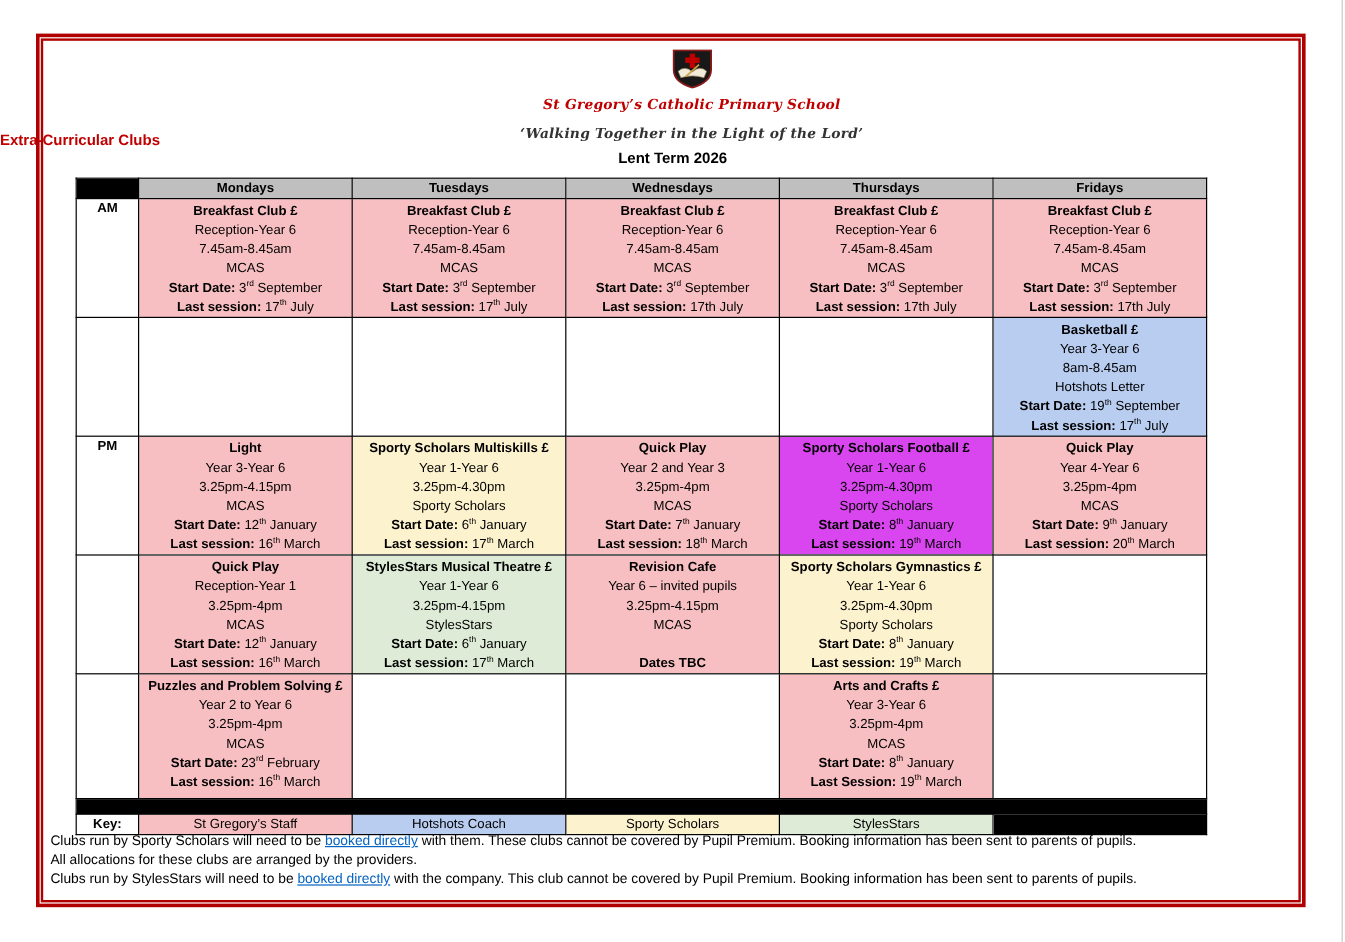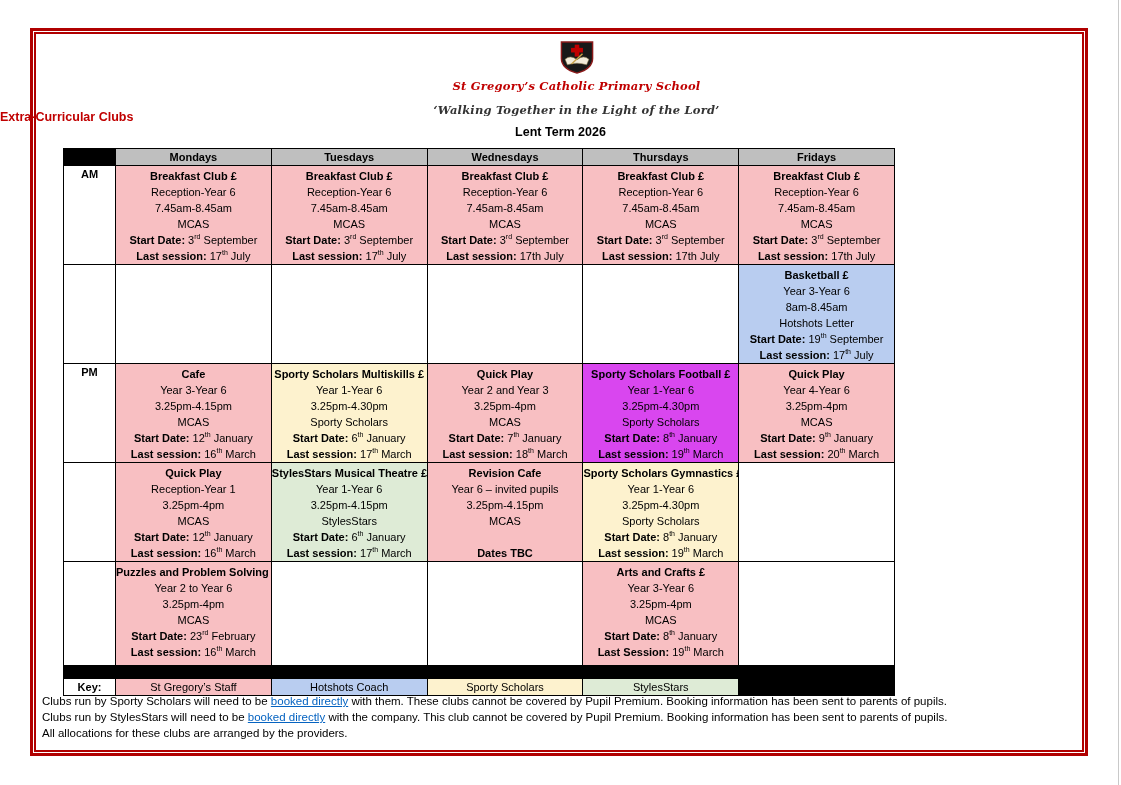--- a/index.html
+++ b/index.html
@@ -19,21 +19,21 @@
   .school-name{font-family:"DejaVu Serif",serif;font-style:italic;font-weight:bold;
     color:#C00000;font-size:11.5px;margin-top:1px;letter-spacing:.2px;}
   .school-motto{font-family:"DejaVu Serif",serif;font-style:italic;font-weight:bold;
     color:#333;font-size:11.5px;margin-top:10px;letter-spacing:.2px;}
   .doc-title{position:absolute;top:110px;left:0;width:100%;text-align:left;
     color:#C00000;font-weight:bold;font-size:12.5px;}
   .doc-subtitle{position:absolute;top:125px;left:0;width:100%;text-align:center;
     color:#000;font-weight:bold;font-size:12.5px;}
 
   
-  table.clubs{position:absolute;left:63px;top:148px;width:832px;border-collapse:collapse;table-layout:fixed;}
+  table.clubs{position:absolute;left:63px;top:148px;width:943px;border-collapse:collapse;table-layout:fixed;}
   table.clubs col.lbl{width:52px;}
   table.clubs td{border:1px solid #000;font-size:11px;vertical-align:top;padding:0;overflow:hidden;}
   tr.hdr{height:17px;}
   tr.r0{height:99px;} tr.r1{height:98px;} tr.r2{height:97px;} tr.r3{height:98px;} tr.r4{height:104px;}
   tr.band-row{height:13px;} tr.key-row{height:17px;}
   .black-cell{background:#000;}
   .day-hdr{background:#BFBFBF;font-weight:bold;text-align:center;vertical-align:middle !important;}
   .row-label{font-weight:bold;text-align:center;padding-top:2px !important;background:#fff;}
   .club-cell{text-align:center;padding-top:2px !important;}
   .empty-cell{background:#fff;}
@@ -147,21 +147,21 @@
           <div class="line">Year 3-Year 6</div>
           <div class="line">8am-8.45am</div>
           <div class="line">Hotshots Letter</div>
           <div class="line"><span class="b">Start Date:</span> 19<sup>th</sup> September</div>
           <div class="line"><span class="b">Last session:</span> 17<sup>th</sup> July</div>
         </td>
       </tr>
       <tr class="r2">
         <td class="row-label">PM</td>
         <td class="club-cell" style="background:#F8BFC2">
-          <div class="line title">Cafe</div>
+          <div class="line title">Light</div>
           <div class="line">Year 3-Year 6</div>
           <div class="line">3.25pm-4.15pm</div>
           <div class="line">MCAS</div>
           <div class="line"><span class="b">Start Date:</span> 12<sup>th</sup> January</div>
           <div class="line"><span class="b">Last session:</span> 16<sup>th</sup> March</div>
         </td>
         <td class="club-cell" style="background:#FDF2CE">
           <div class="line title">Sporty Scholars Multiskills £</div>
           <div class="line">Year 1-Year 6</div>
           <div class="line">3.25pm-4.30pm</div>
@@ -261,15 +261,15 @@
         <td class="key-item" style="background:#B9CDF0">Hotshots Coach</td>
         <td class="key-item" style="background:#FDF2CE">Sporty Scholars</td>
         <td class="key-item" style="background:#DEEBD6">StylesStars</td>
         <td class="black-cell"></td>
       </tr>
     </tbody>
 </table>
 
 <div class="footer-text" id="footer-text">
     <div class="footer-line"><span>Clubs run by Sporty Scholars will need to be </span><span class="link">booked directly</span><span> with them. These clubs cannot be covered by Pupil Premium. Booking information has been sent to parents of pupils.</span></div>
+    <div class="footer-line"><span>All allocations for these clubs are arranged by the providers.</span></div>
     <div class="footer-line"><span>Clubs run by StylesStars will need to be </span><span class="link">booked directly</span><span> with the company. This club cannot be covered by Pupil Premium. Booking information has been sent to parents of pupils.</span></div>
-    <div class="footer-line"><span>All allocations for these clubs are arranged by the providers.</span></div>
   </div>
 
 </body></html>

